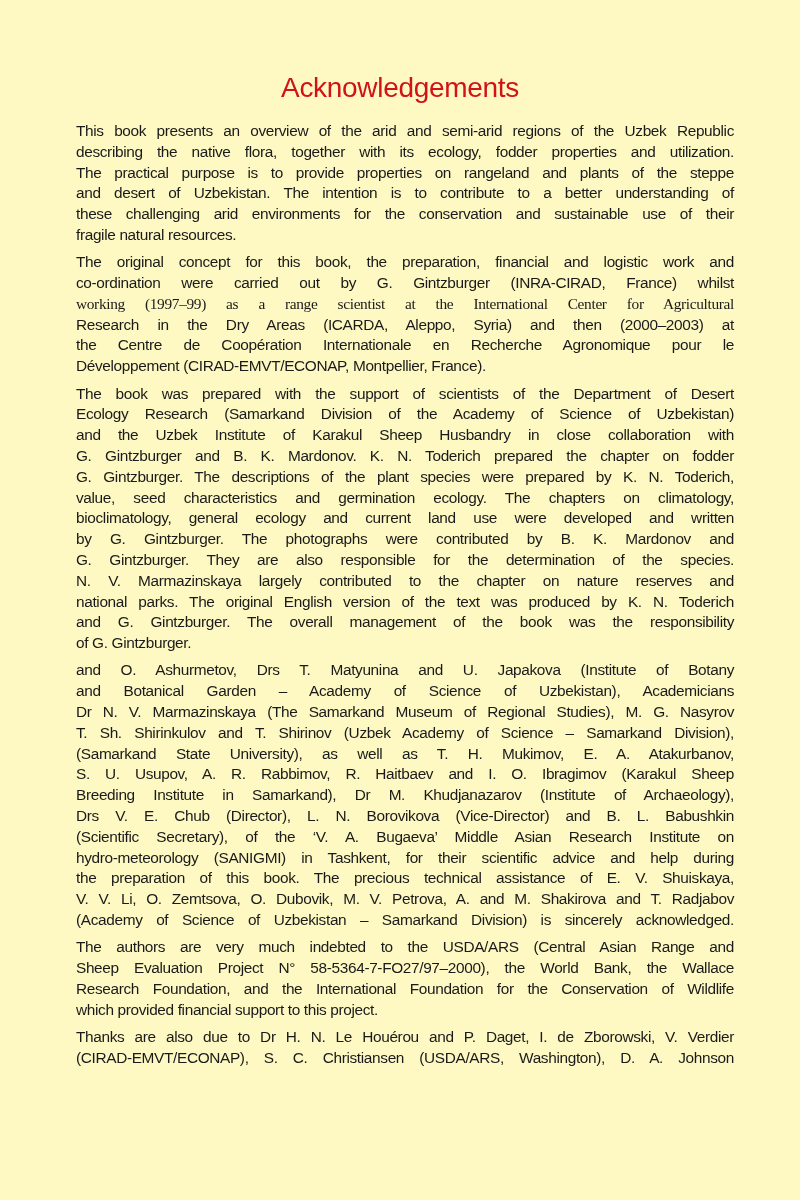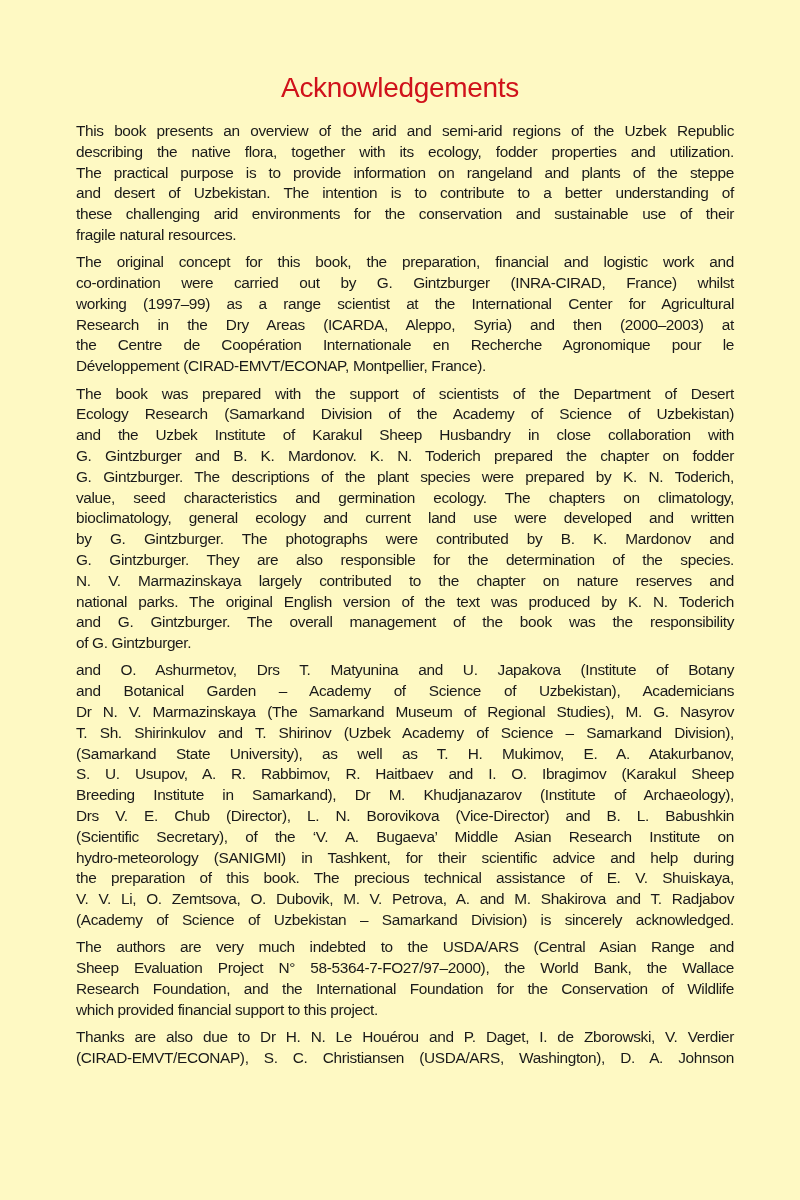--- a/index.html
+++ b/index.html
@@ -26,30 +26,30 @@
 </head>
 <body>
 
 <div class="page">
   <h1 class="title">Acknowledgements</h1>
 
   <div class="body">
     <div class="para">
       <div class="line" style="white-space: normal;">This book presents an overview of the arid and semi-arid regions of the Uzbek Republic</div>
       <div class="line" style="white-space: normal;">describing the native flora, together with its ecology, fodder properties and utilization.</div>
-      <div class="line" style="white-space: normal;">The practical purpose is to provide information on rangeland and plants of the steppe</div>
+      <div class="line" style="white-space: normal;">The practical purpose is to provide properties on rangeland and plants of the steppe</div>
       <div class="line" style="white-space: normal;">and desert of Uzbekistan. The intention is to contribute to a better understanding of</div>
       <div class="line" style="white-space: normal;">these challenging arid environments for the conservation and sustainable use of their</div>
       <div class="line last" style="white-space: normal;">fragile natural resources.</div>
     </div>
 
     <div class="para">
       <div class="line" style="white-space: normal;">The original concept for this book, the preparation, financial and logistic work and</div>
       <div class="line" style="white-space: normal;">co-ordination were carried out by G. Gintzburger (INRA-CIRAD, France) whilst</div>
-      <div class="line" style="white-space: normal;">working (1997–99) as a range scientist at the International Center for Agricultural</div>
+      <div class="line" style="white-space: normal; font-family: Liberation Serif, serif;">working (1997–99) as a range scientist at the International Center for Agricultural</div>
       <div class="line" style="white-space: normal;">Research in the Dry Areas (ICARDA, Aleppo, Syria) and then (2000–2003) at</div>
       <div class="line" style="white-space: normal;">the Centre de Coopération Internationale en Recherche Agronomique pour le</div>
       <div class="line last" style="white-space: normal;">Développement (CIRAD-EMVT/ECONAP, Montpellier, France).</div>
     </div>
 
     <div class="para">
       <div class="line" style="white-space: normal;">The book was prepared with the support of scientists of the Department of Desert</div>
       <div class="line" style="white-space: normal;">Ecology Research (Samarkand Division of the Academy of Science of Uzbekistan)</div>
       <div class="line" style="white-space: normal;">and the Uzbek Institute of Karakul Sheep Husbandry in close collaboration with</div>
       <div class="line" style="white-space: normal;">G. Gintzburger and B. K. Mardonov. K. N. Toderich prepared the chapter on fodder</div>

